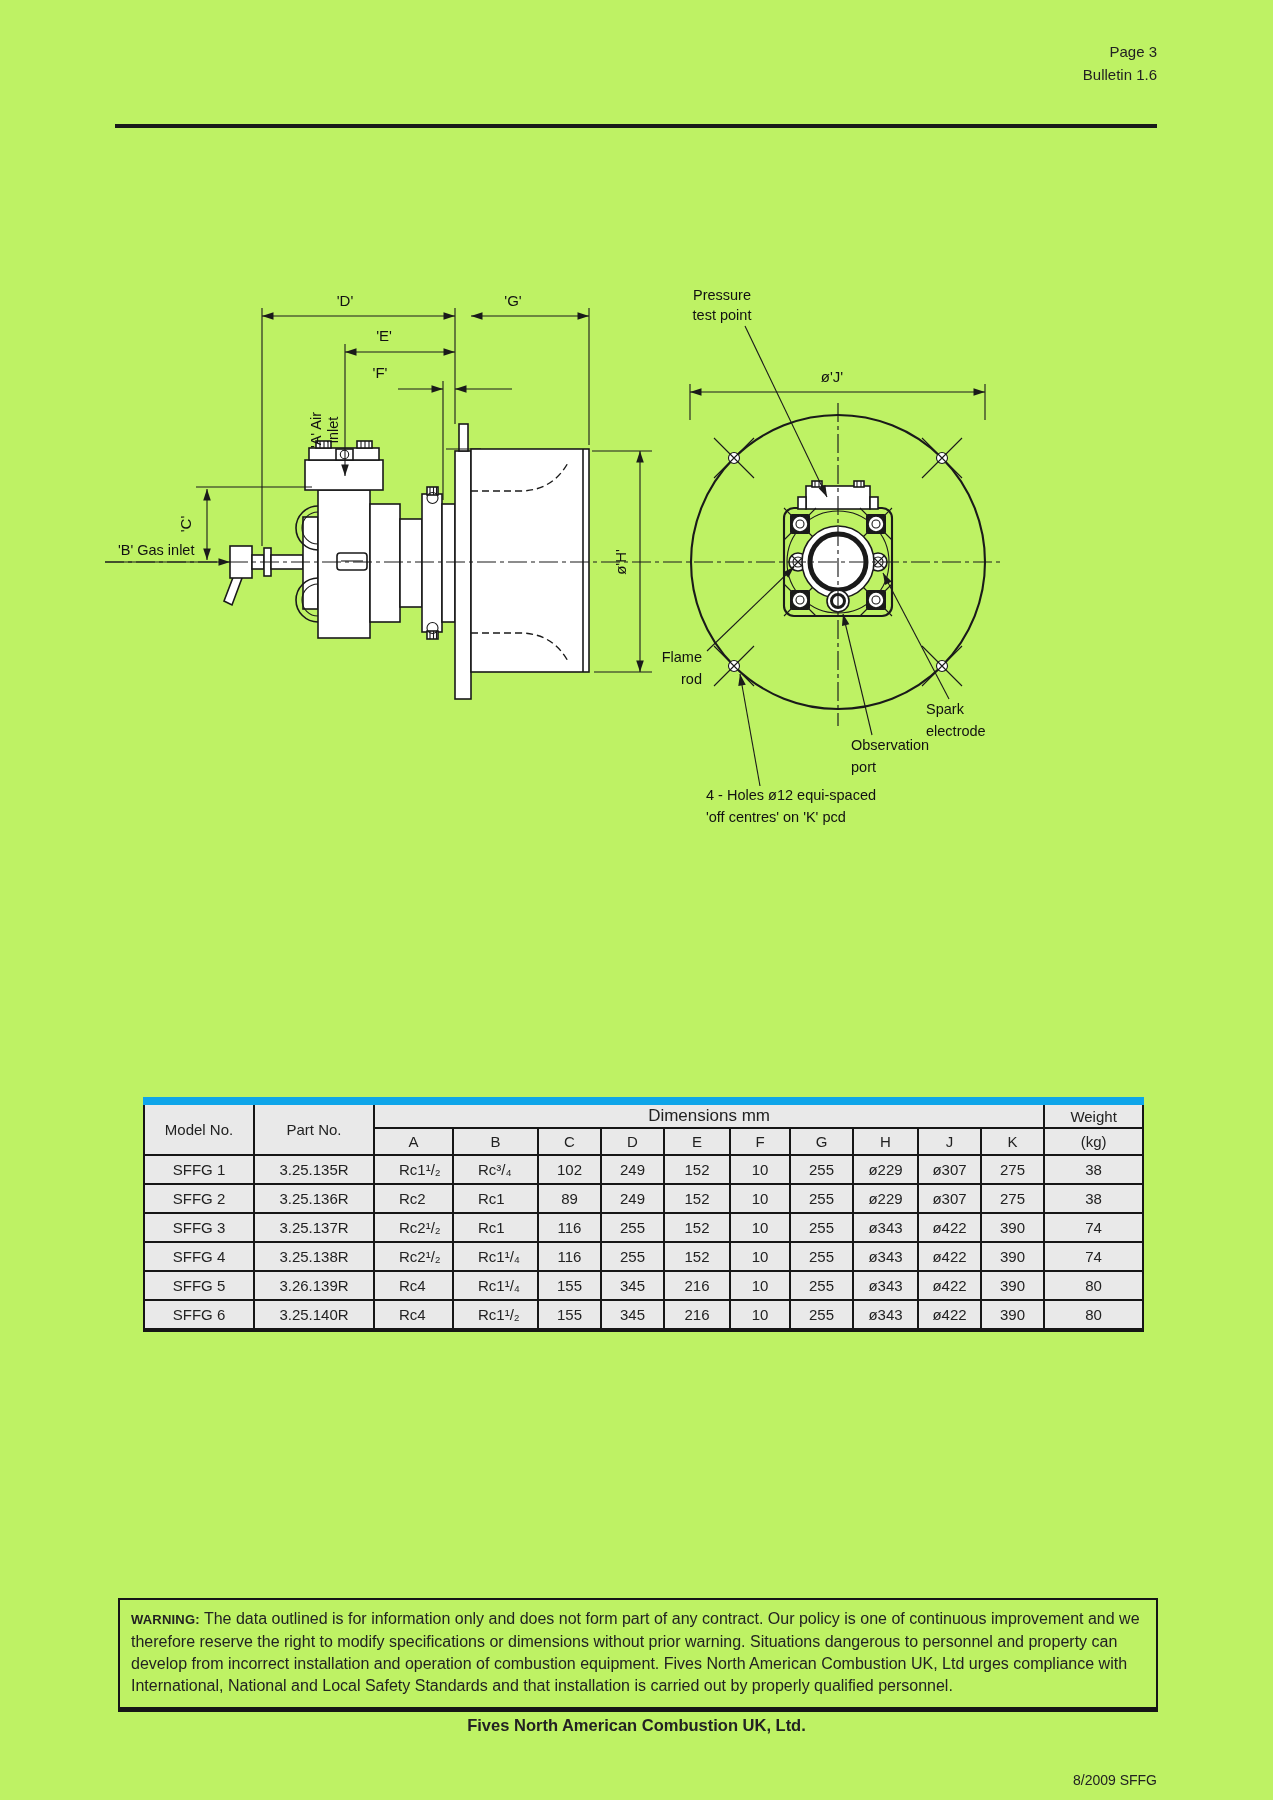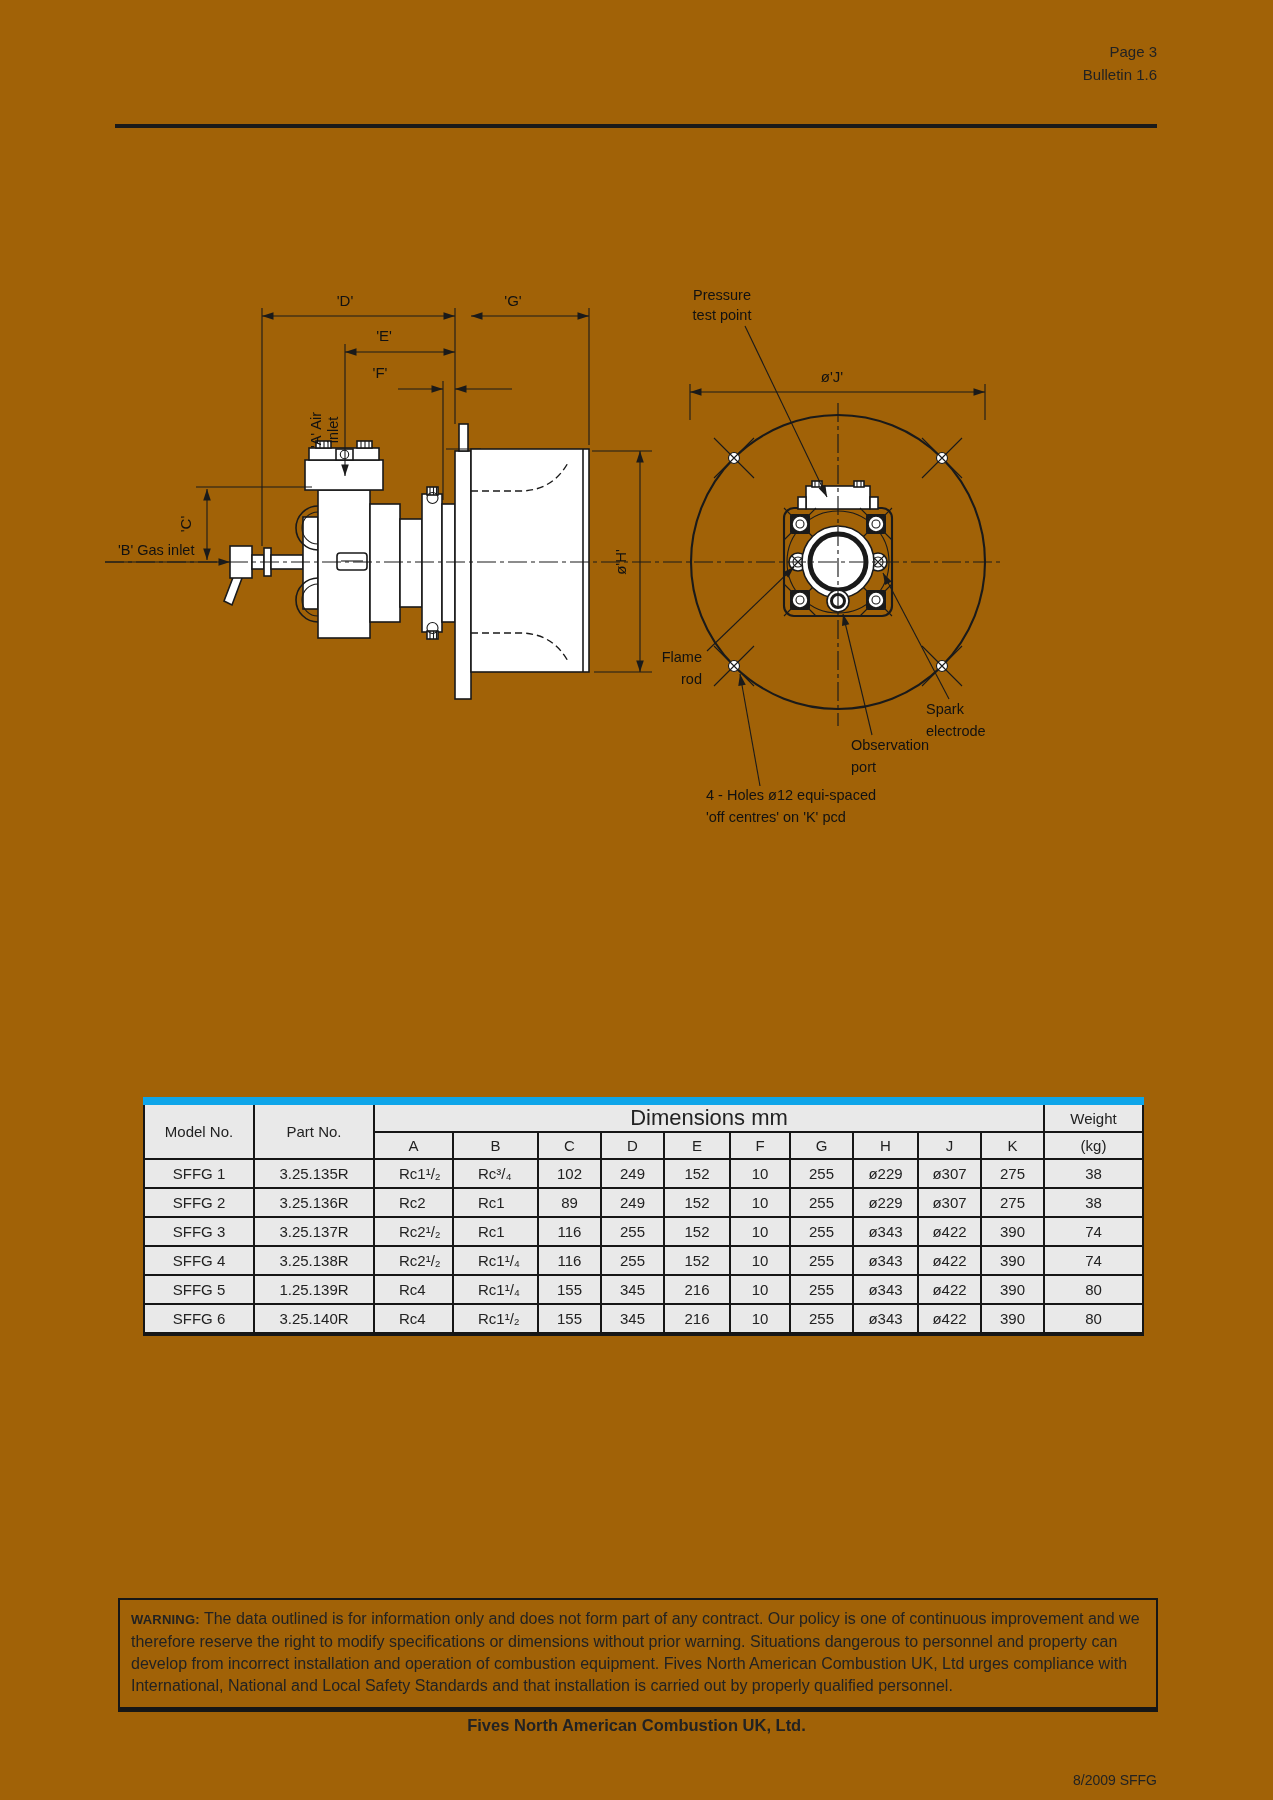--- a/index.html
+++ b/index.html
@@ -1,16 +1,16 @@
 <!DOCTYPE html>
 <html><head>
 <meta charset="utf-8">
 <style>
   html,body{margin:0;padding:0;background:#ffffff;}
-  .page{position:relative;width:1273px;height:1800px;background:#a16207;
+  .page{position:relative;width:1273px;height:1800px;background:#bef264;
         font-family:"Liberation Sans",sans-serif;color:#1a1a1a;overflow:hidden;}
   .pagehead{position:absolute;top:40px;right:116px;text-align:right;font-size:15px;line-height:23px;color:#222;}
   .rule{position:absolute;left:115px;top:124px;width:1042px;height:4px;background:#1a1a1a;}
   .title{position:absolute;left:115px;top:150px;font-size:20px;font-weight:bold;color:#222;}
   svg{position:absolute;left:0;top:0;}
   svg .ln{stroke:#1a1a1a;stroke-width:1.6;fill:none;}
   svg .thin{stroke:#1a1a1a;stroke-width:1.1;fill:none;}
   svg .thk{stroke:#1a1a1a;stroke-width:2.1;fill:none;}
   svg .dsh{stroke:#1a1a1a;stroke-width:1.4;fill:none;stroke-dasharray:7 4;}
   svg .cl{stroke:#1a1a1a;stroke-width:1.15;fill:none;stroke-dasharray:19 4 4 4;}
@@ -21,21 +21,21 @@
   
   .dimtable{position:absolute;left:143px;top:1097px;border-collapse:collapse;table-layout:fixed;width:999px;
             font-size:15px;color:#222;}
   .dimtable td{background:#e9e9e9;border:2px solid #161616;text-align:center;vertical-align:middle;padding:0;}
   .dimtable{border-top:8px solid #0ea5e9;}
   .dimtable tr.h1 td{height:22px;}
   .dimtable tr.h2 td{height:25px;}
   .dimtable tr.dr td{height:27px;}
   .dimtable tr.dr:last-child td{border-bottom:4px solid #161616;}
   .dimtable td.la{text-align:left;padding-left:24px;}
-  .dimtable td.dims{font-size:22px;}
+  .dimtable td.dims{font-size:17px;}
   
   .warn{position:absolute;left:118px;top:1598px;width:1014px;border:2px solid #161616;border-bottom:5px solid #161616;
         padding:8px 11px 10px 11px;font-size:16px;line-height:22px;color:#222;text-align:left;}
   .warn b{font-size:13px;letter-spacing:0.2px;}
   .foot{position:absolute;left:0;top:1716px;width:1273px;text-align:center;}
   .foot .co{font-size:16.5px;font-weight:bold;color:#222;}
   .foot .addr{margin-top:7px;font-size:16px;color:#222;}
   .foot .addr span{margin:0 9px;}
   .docref{position:absolute;right:116px;top:1772px;font-size:14px;color:#222;}
 </style>
@@ -370,21 +370,21 @@
       <td>152</td>
       <td>10</td>
       <td>255</td>
       <td>ø343</td>
       <td>ø422</td>
       <td>390</td>
       <td>74</td>
     </tr>
     <tr class="dr">
       <td>SFFG 5</td>
-      <td>1.25.139R</td>
+      <td>3.26.139R</td>
       <td class="la">Rc4</td>
       <td class="la">Rc1¹/₄</td>
       <td>155</td>
       <td>345</td>
       <td>216</td>
       <td>10</td>
       <td>255</td>
       <td>ø343</td>
       <td>ø422</td>
       <td>390</td>

